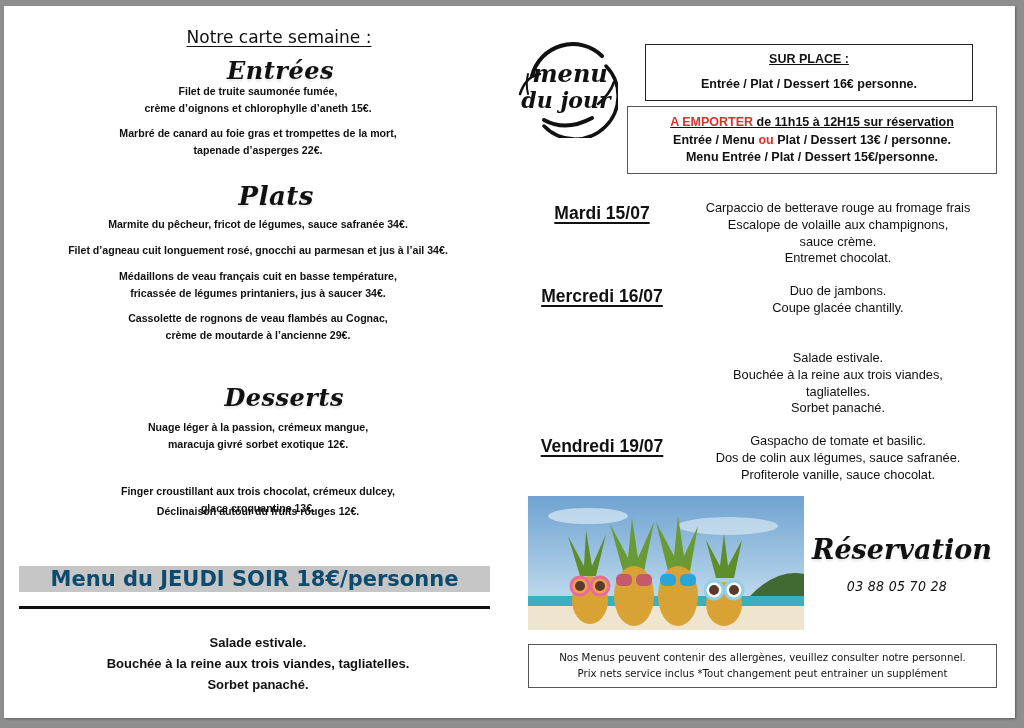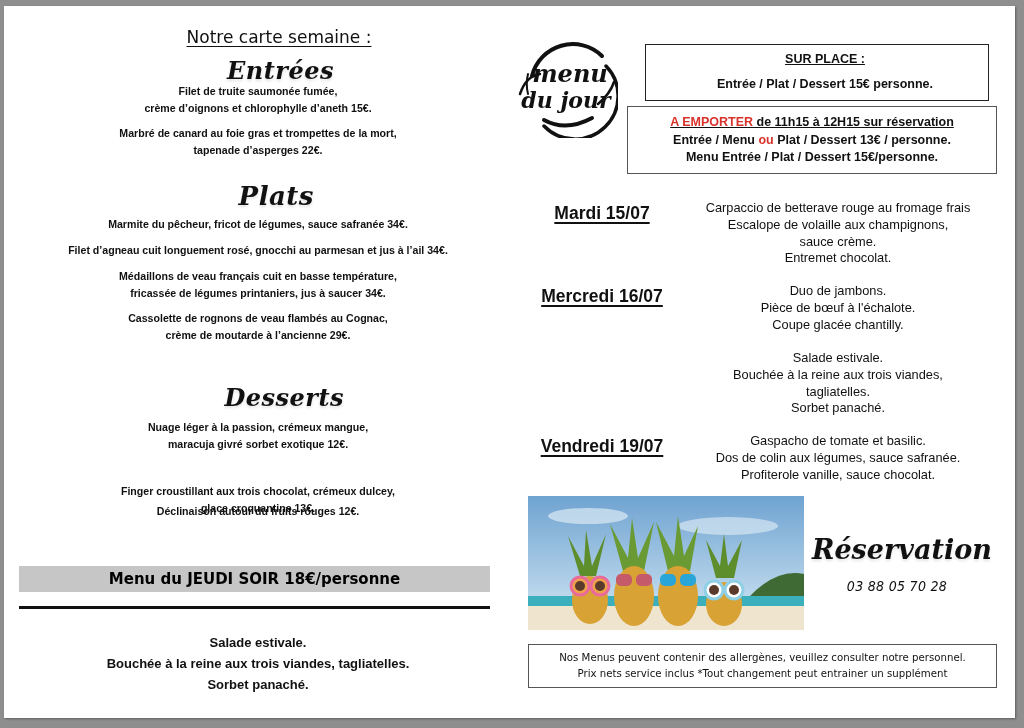--- a/index.html
+++ b/index.html
@@ -28,36 +28,36 @@
   .h-plats { left:190px; top:175px; width:120px; font-size:26px; }
   .h-desserts { left:170px; top:377px; width:170px; font-size:24px; }
 
   .dish {
     font-family:"Liberation Sans", sans-serif; font-weight:bold; font-size:10.6px; line-height:17px;
     text-align:center; color:#111; width:500px; left:4px;
   }
 
   .jeudi-bar {
     left:15px; top:560px; width:471px; height:26px; background:#c6c6c6;
-    font-family:"DejaVu Sans", sans-serif; font-weight:bold; font-size:15px; line-height:26px;
-    text-align:center; color:#000000;
+    font-family:"DejaVu Sans", sans-serif; font-weight:bold; font-size:21px; line-height:26px;
+    text-align:center; color:#0c4a6e;
   }
   .jeudi-line { left:15px; top:600px; width:471px; height:3px; background:#111; }
   .jeudi-menu {
     left:4px; top:626px; width:500px; font-weight:bold; font-size:13px; line-height:21px;
     text-align:center; color:#111;
   }
 
   
   .logo {
     left:510px; top:28px; width:104px; height:104px;
   }
   .box-sur-place {
     left:641px; top:38px; width:326px; height:55px; border:1.2px solid #222; text-align:center;
-    font-weight:bold; font-size:12.5px; color:#111;padding-left:16px;
+    font-weight:bold; font-size:12.5px; color:#111;
   }
   .box-sur-place .t1 { margin-top:7px; text-decoration:underline; }
   .box-sur-place .t2 { margin-top:11px; }
   .box-emporter {
     left:623px; top:100px; width:368px; height:66px; border:1.2px solid #555; text-align:center;
     font-weight:bold; font-size:12.5px; line-height:17.5px; color:#111;
   }
   .box-emporter .l1 { margin-top:7px; text-decoration:underline; }
   .red { color:#d9322a; }
 
@@ -152,41 +152,40 @@
       <path d="M30 86 Q52 98 78 84" fill="none" stroke="#111" stroke-width="4" stroke-linecap="round"></path>
       <path d="M6 60 Q12 42 26 40" fill="none" stroke="#111" stroke-width="2.5" stroke-linecap="round"></path>
       <path d="M84 70 Q96 60 100 48" fill="none" stroke="#111" stroke-width="2.5" stroke-linecap="round"></path>
       <text x="56" y="48" text-anchor="middle" font-family="DejaVu Serif, serif" font-style="italic" font-weight="bold" font-size="24" fill="#111">menu</text>
       <text x="52" y="74" text-anchor="middle" font-family="DejaVu Serif, serif" font-style="italic" font-weight="bold" font-size="22" fill="#111">du jour</text>
     </svg>
   </div>
 
   <div class="abs box-sur-place">
     <div class="t1">SUR PLACE :</div>
-    <div class="t2">Entrée / Plat / Dessert 15€ personne.</div>
+    <div class="t2">Entrée / Plat / Dessert 16€ personne.</div>
   </div>
 
   <div class="abs box-emporter">
     <div class="l1"><span class="red">A EMPORTER</span><span> de 11h15 à 12H15 sur réservation</span></div>
     <div><span>Entrée / Menu </span><span class="red">ou</span><span> Plat / Dessert 13€ / personne.</span></div>
     <div>Menu Entrée / Plat / Dessert 15€/personne.</div>
   </div>
 
   <div class="abs day-label" style="top:197px;">Mardi 15/07</div>
   <div class="abs day-dishes" style="top:194px;">
     <div>Carpaccio de betterave rouge au fromage frais</div>
     <div>Escalope de volaille aux champignons,</div>
     <div>sauce crème.</div>
     <div>Entremet chocolat.</div>
   </div>
 
   <div class="abs day-label" style="top:280px;">Mercredi 16/07</div>
   <div class="abs day-dishes" style="top:277px;">
     <div>Duo de jambons.</div>
-    <div>Pièce de bœuf à l'échalote.</div>
     <div>Coupe glacée chantilly.</div>
   </div>
 
   <div class="abs day-dishes" style="top:344px;">
     <div>Salade estivale.</div>
     <div>Bouchée à la reine aux trois viandes,</div>
     <div>tagliatelles.</div>
     <div>Sorbet panaché.</div>
   </div>
 

